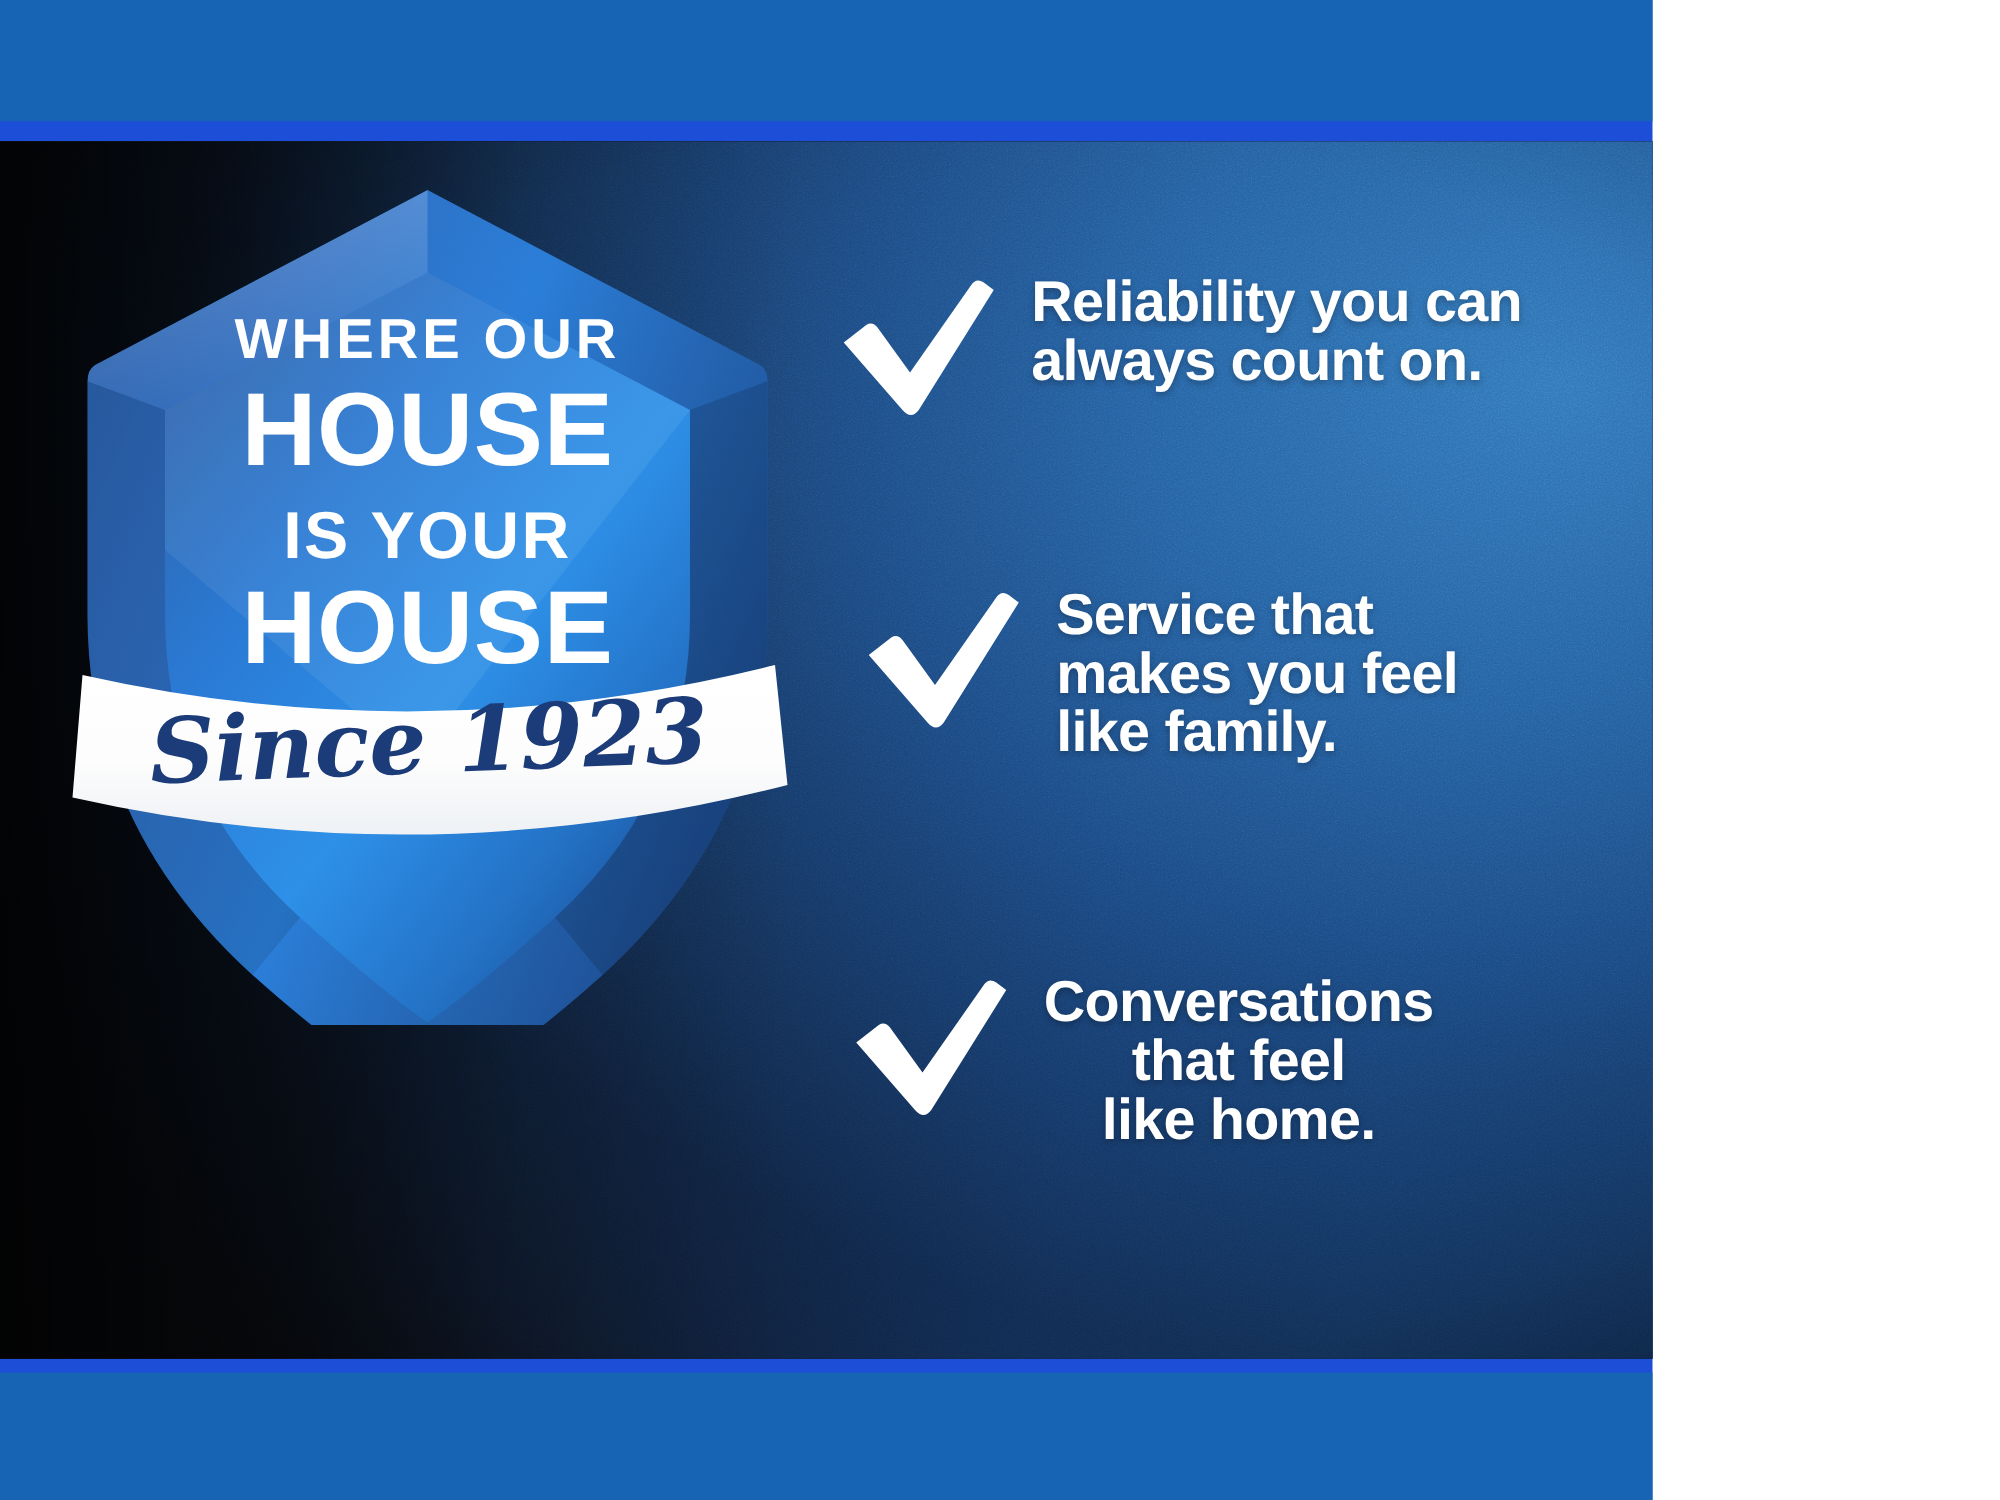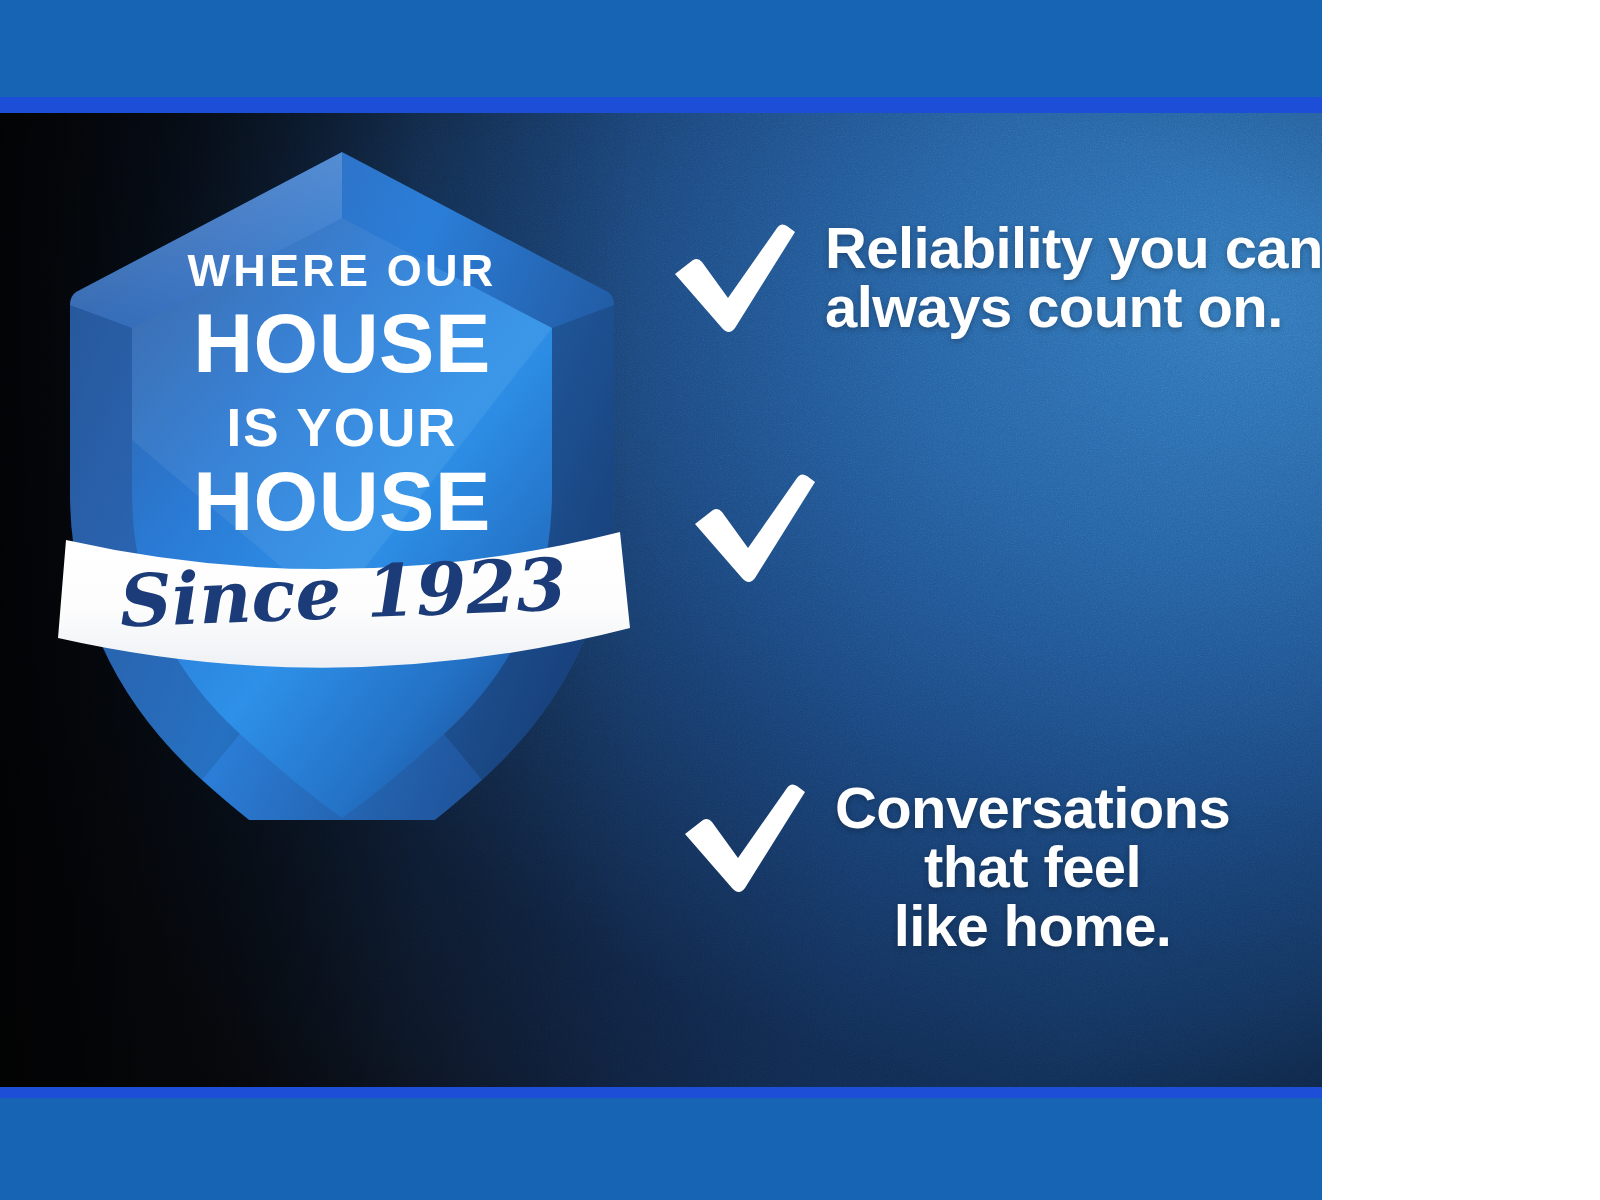--- a/index.html
+++ b/index.html
@@ -129,21 +129,21 @@
     flex: none;
     width: 132px;
     margin-top: 4px;
   }
   .check-icon svg { display: block; width: 100%; height: auto; }
 
   .benefit-text {
     color: #ffffff;
     font-family: "Liberation Sans", sans-serif;
     font-weight: bold;
-    font-size: 58px;
+    font-size: 46px;
     line-height: 1.02;
     letter-spacing: -0.6px;
     white-space: pre-line;
     text-shadow: 0 2px 6px rgba(0,0,0,0.28);
   }
 </style>
 </head>
 <body>
 
 <div id="promo-card">
@@ -240,20 +240,23 @@
     </div>
 
     <div class="benefit benefit-2">
       <span class="check-icon">
         <svg viewBox="0 0 132 112" xmlns="http://www.w3.org/2000/svg">
           <path d="M 10 52 L 28 38 Q 33 35 37 40 L 63 76 L 112 6
                    Q 116 0 122 4 L 130 10 L 70 106
                    Q 64 114 57 106 Z" fill="#ffffff"></path>
         </svg>
       </span>
+      <div class="benefit-text">Service that
+makes you feel
+like family.</div>
     </div>
 
     <div class="benefit benefit-3">
       <span class="check-icon">
         <svg viewBox="0 0 132 112" xmlns="http://www.w3.org/2000/svg">
           <path d="M 10 52 L 28 38 Q 33 35 37 40 L 63 76 L 112 6
                    Q 116 0 122 4 L 130 10 L 70 106
                    Q 64 114 57 106 Z" fill="#ffffff"></path>
         </svg>
       </span>

